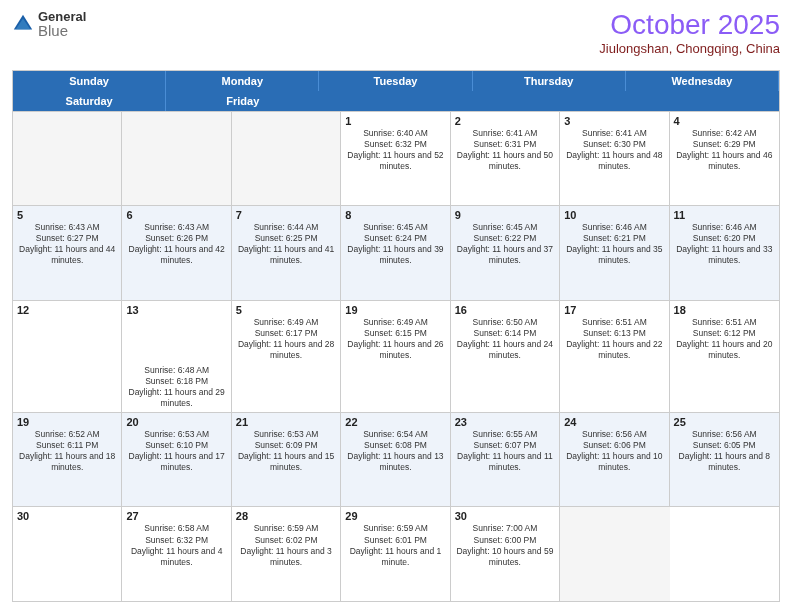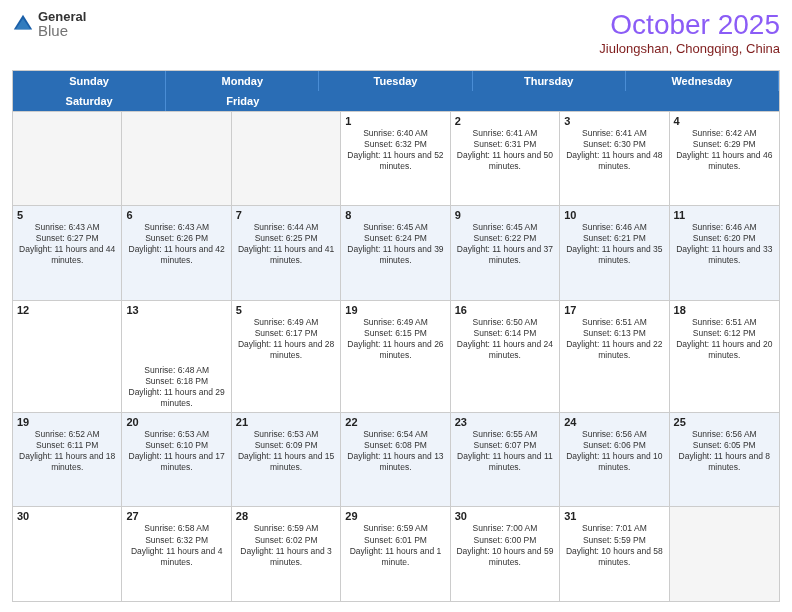--- a/index.html
+++ b/index.html
@@ -327,23 +327,17 @@
             <div class="cell-text" style="white-space: pre-line;">Sunrise: 6:59 AM
 Sunset: 6:01 PM
 Daylight: 11 hours and 1 minute.</div>
           </div>
           <div class="cal-cell">
             <div class="day-num">30</div>
             <div class="cell-text" style="white-space: pre-line;">Sunrise: 7:00 AM
 Sunset: 6:00 PM
 Daylight: 10 hours and 59 minutes.</div>
           </div>
-          <div class="cal-cell">
-            <div class="day-num">31</div>
-            <div class="cell-text" style="white-space: pre-line;">Sunrise: 7:01 AM
-Sunset: 5:59 PM
-Daylight: 10 hours and 58 minutes.</div>
-          </div>
           <div class="cal-cell empty"></div>
         </div>
       </div>
   </div>
 </div>
 
 </body></html>

